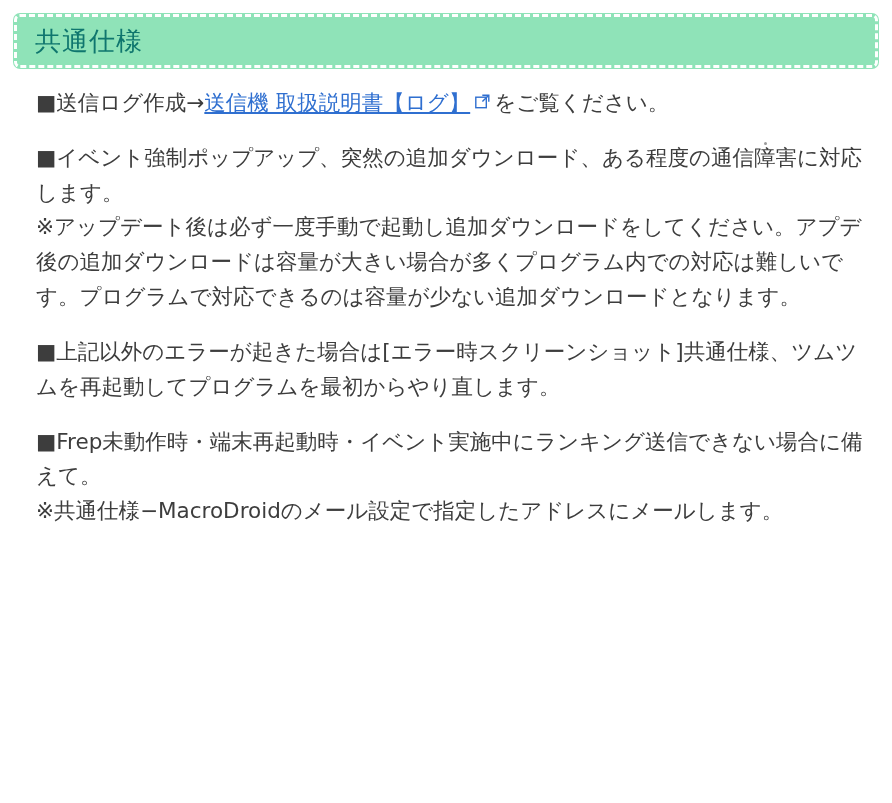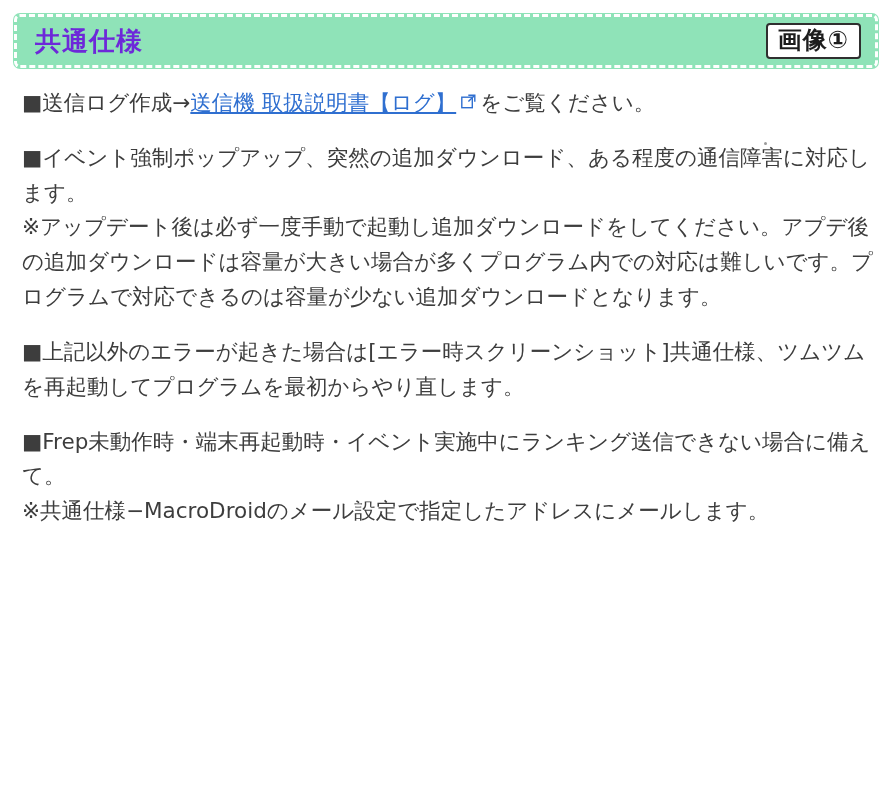--- a/index.html
+++ b/index.html
@@ -32,40 +32,40 @@
     border-radius: 6px;
     box-sizing: border-box;
     display: flex;
     align-items: center;
     justify-content: space-between;
     padding: 0 14px 0 18px;
     box-shadow: 0 0 0 1px #8fe3b8;
   }
   .banner-title {
     font-size: 26px;
-    font-weight: bold;
-    color: #6d28d9;
+    font-weight: normal;
+    color: #0f766e;
     letter-spacing: 1px;
     line-height: 1;
   }
   .banner-badge {
     background: #ffffff;
     border: 2px solid #2f2f2f;
     border-radius: 4px;
     font-size: 24px;
     font-weight: bold;
     color: #1d1d1d;
     padding: 2px 10px 4px 10px;
     line-height: 1.1;
     letter-spacing: 1px;
   }
 
   
   .content {
-    padding: 18px 18px 0 22px;
+    padding: 18px 18px 0 36px;
     font-size: 21.5px;
     line-height: 1.62;
     color: #3d3d3d;
   }
   .para {
     margin: 0 0 20px 0;
   }
   .para:last-child {
     margin-bottom: 0;
   }
@@ -94,21 +94,20 @@
   }
   .nogap { margin-bottom: 0; }
 </style>
 </head>
 <body>
 
 <div class="page">
 
   <div class="banner">
     <div class="banner-title">共通仕様</div>
-    <div class="banner-badge">画像①</div>
   </div>
 
   <div class="dot"></div>
 
   <div class="content">
 
     <p class="para">
       <span>■送信ログ作成→</span><a class="doclink" href="#">送信機 取扱説明書【ログ】</a><span class="ext-icon"><svg width="15" height="15" viewBox="0 0 15 15">
             <rect x="0.8" y="3.2" width="10.5" height="10.5" fill="none" stroke="#2f6fd0" stroke-width="1.4"></rect>
             <path d="M7.3 1.2 H13.8 V7.7" fill="none" stroke="#2f6fd0" stroke-width="1.4"></path>

